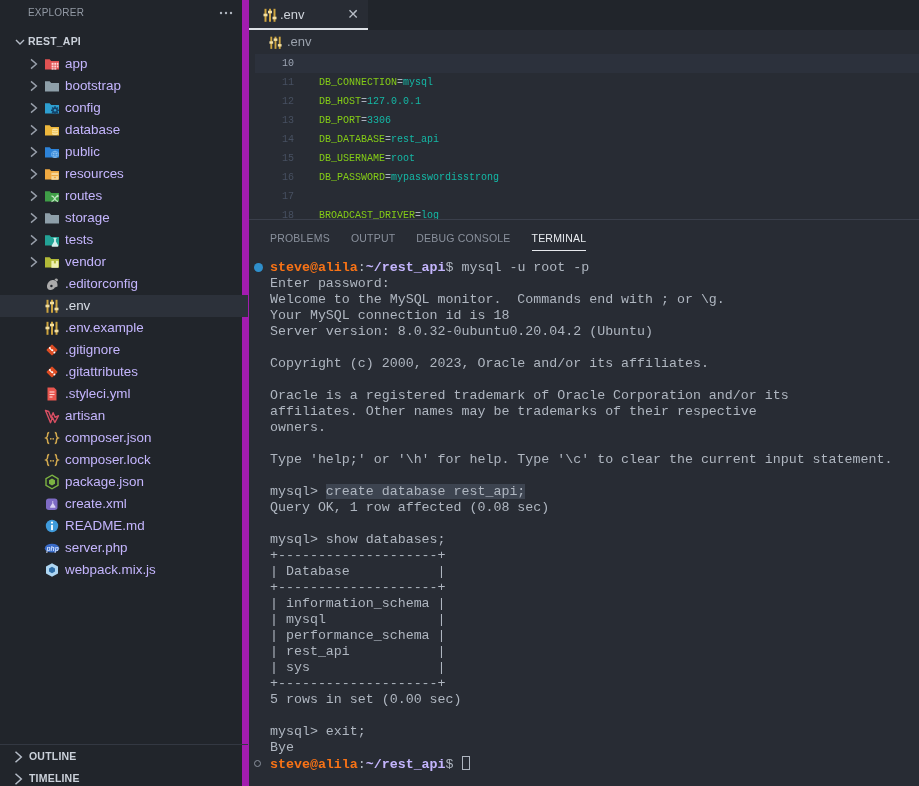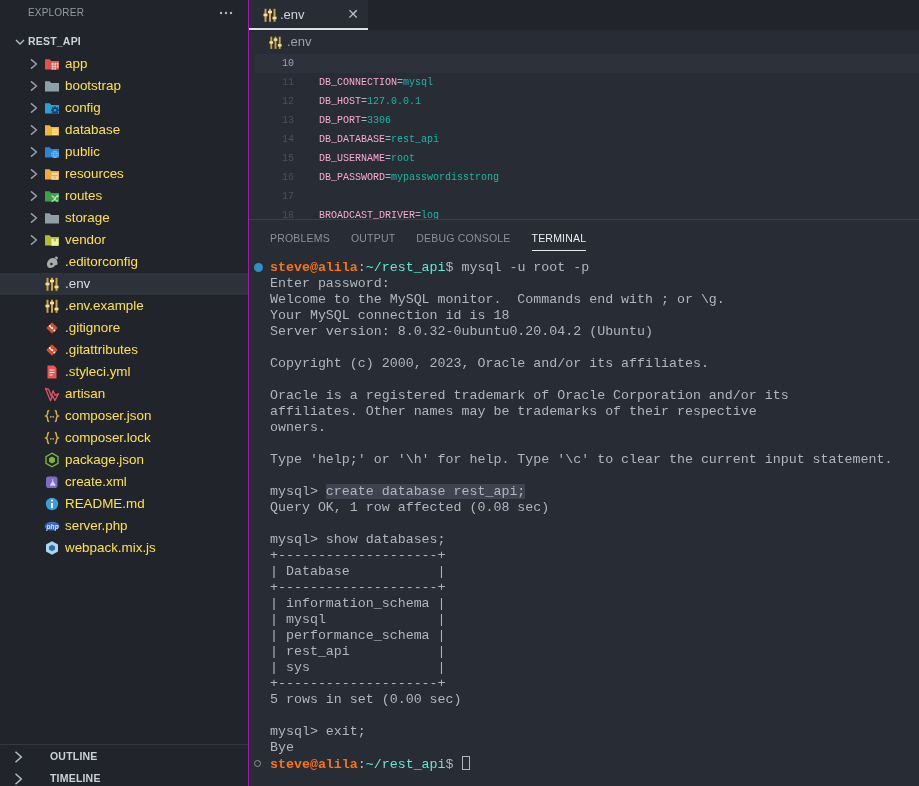--- a/index.html
+++ b/index.html
@@ -1,64 +1,64 @@
 <!DOCTYPE html>
 <html><head>
 <meta charset="utf-8">
 <style>
 * { margin:0; padding:0; box-sizing:border-box; }
 html,body { width:919px; height:786px; overflow:hidden; background:#282c34; }
 #root { position:relative; width:919px; height:786px; font-family:"Liberation Sans",sans-serif; color:#abb2bf; }
 
 
-#sidebar { position:absolute; left:0; top:0; width:249px; height:786px; background:#21252b; border-right:1px solid #a21caf; }
+#sidebar { position:absolute; left:0; top:0; width:249px; height:786px; background:#21252b; border-right:7px solid #a21caf; }
 #sb-title { position:absolute; left:28px; top:7px; font-size:10px; letter-spacing:0.2px; color:#939aa5; }
 #sb-dots { position:absolute; left:218px; top:2px; font-size:14px; color:#adb3bd; letter-spacing:1px; }
 #sb-head { position:absolute; left:0; top:31px; width:248px; height:22px; }
 .chevsvg { position:absolute; width:16px; height:16px; }
 #sb-head .lbl { position:absolute; left:28px; top:4px; font-size:10.5px; font-weight:bold; letter-spacing:0.2px; color:#cbd1da; }
 #tree { position:absolute; left:0; top:53px; width:248px; }
 .row { position:relative; width:248px; height:22px; }
 .row.sel { background:#2c313a; }
 .row .chev { position:absolute; left:26px; top:3px; width:16px; height:16px; }
 .row .ico { position:absolute; left:44px; top:3px; width:16px; height:16px; }
-.row .lbl { position:absolute; left:65px; top:3px; font-size:13.4px; color:#fde047; }
+.row .lbl { position:absolute; left:65px; top:3px; font-size:13.4px; color:#c4b5fd; }
 .row.sel .lbl { color:#d7dce4; }
 #sb-bottom { position:absolute; left:0; top:744px; width:248px; border-top:1px solid #333842; }
 .bsec { position:relative; height:22px; }
-.bsec .lbl { position:absolute; left:29px; top:5px; font-size:10.5px; font-weight:bold; letter-spacing:0.2px; color:#cbd1da;margin-left:21px; }
+.bsec .lbl { position:absolute; left:29px; top:5px; font-size:10.5px; font-weight:bold; letter-spacing:0.2px; color:#cbd1da; }
 
 
 #main { position:absolute; left:249px; top:0; width:670px; height:786px; }
 #tabbar { position:absolute; left:0; top:0; width:670px; height:30px; background:#21252b; }
 #tab1 { position:absolute; left:0; top:0; width:119px; height:30px; background:#282c34; border-bottom:2px solid #dde1e6; }
 #tab1 .ico { position:absolute; left:13px; top:7px; width:16px; height:16px; }
 #tab1 .lbl { position:absolute; left:31px; top:7px; font-size:13px; color:#ced3da; }
 #tab1 .cls { position:absolute; left:96px; top:6px; width:16px; height:16px; color:#b8bec7; font-size:14px; text-align:center; line-height:16px; }
 #breadcrumb { position:absolute; left:0; top:30px; width:670px; height:24px; background:#282c34; }
 #breadcrumb .ico { position:absolute; left:19px; top:5px; width:15px; height:15px; }
 #breadcrumb .lbl { position:absolute; left:38px; top:4px; font-size:13px; color:#9aa1ac; }
 
 
 #editor { position:absolute; left:1px; top:54px; width:670px; height:165px; background:#282c34; overflow:hidden; font-family:"Liberation Mono",monospace; font-size:10px; }
 .eline { position:relative; width:670px; height:19px; line-height:19px; white-space:pre; }
 .eline.cur { background:linear-gradient(to right,#282c34 0 5px,#2c313c 5px); }
 .eline .ln { display:inline-block; width:44px; text-align:right; color:#475061; }
 .eline.cur .ln { color:#9da5b4; }
 .eline .code { padding-left:25px; }
-.k { color:#f9a8d4; } .o { color:#abb2bf; } .v { color:#14b8a6; }
+.k { color:#84cc16; } .o { color:#abb2bf; } .v { color:#14b8a6; }
 
 
 #panel { position:absolute; left:0; top:219px; width:670px; height:505px; background:#282c34; border-top:1px solid #3a3f4b; }
 #ptabs { position:absolute; left:21px; top:0; height:33px; font-size:10.5px; letter-spacing:0.2px; color:#8a919d; }
 #ptabs span { display:inline-block; margin-right:21px; padding-top:12px; height:31px; }
 #ptabs .act { color:#eaedf1; border-bottom:1.5px solid #e7e9ed; }
 #term { position:absolute; left:0; top:33px; width:670px; height:534px; }
 #term pre { position:absolute; left:21px; top:7px; font-family:"Liberation Mono",monospace; font-size:13.3px; line-height:16px; color:#afb6c0; }
-.g { color:#f97316; font-weight:bold; } .b { color:#5eead4; font-weight:normal; }
+.g { color:#f97316; font-weight:bold; } .b { color:#c4b5fd; font-weight:bold; }
 .selbg { background:#3d4450; }
 .cursorbox { display:inline-block; width:8px; height:14px; border:1px solid #afb6c0; vertical-align:-2px; }
 #dot1 { position:absolute; left:5px; top:10px; width:9px; height:9px; border-radius:50%; background:#2f8fcb; }
 #dot2 { position:absolute; left:5px; top:507px; width:7px; height:7px; border-radius:50%; border:1px solid #8a919d; }
 </style>
 </head>
 <body>
 <div id="root">
   <div id="sidebar">
     <div id="sb-title">EXPLORER</div>
@@ -180,20 +180,31 @@
           <svg class="ico" viewBox="0 0 16 16">
             <path d="M1 3.2 h4.6 l1.6 1.8 h7.8 v8.6 h-14 z" fill="#8e9fa9"></path>
           </svg>
           <span class="lbl">storage</span>
         </div>
         <div class="row">
           <svg class="chev" viewBox="0 0 16 16">
             <path d="M5 3.4l5.4 4.6L5 12.6" fill="none" stroke="#9aa1ac" stroke-width="1.4"></path>
           </svg>
           <svg class="ico" viewBox="0 0 16 16">
+            <path d="M1 3.2 h4.6 l1.6 1.8 h7.8 v8.6 h-14 z" fill="#23a396"></path>
+            <path d="M10.1 6.2v3.2l-2.4 4.2c-.3.6 0 1.2.7 1.2h5.2c.7 0 1-.6.7-1.2L11.9 9.4V6.2" fill="#d5efec"></path>
+            <rect x="9.4" y="5.8" width="3.2" height="1" fill="#d5efec"></rect>
+          </svg>
+          <span class="lbl">tests</span>
+        </div>
+        <div class="row">
+          <svg class="chev" viewBox="0 0 16 16">
+            <path d="M5 3.4l5.4 4.6L5 12.6" fill="none" stroke="#9aa1ac" stroke-width="1.4"></path>
+          </svg>
+          <svg class="ico" viewBox="0 0 16 16">
             <path d="M1 3.2 h4.6 l1.6 1.8 h7.8 v8.6 h-14 z" fill="#b2ba38"></path>
             <rect x="7.4" y="6.8" width="7" height="7" fill="#eef0b4"></rect>
             <rect x="9.9" y="6.8" width="2" height="2.6" fill="#b2ba38"></rect>
           </svg>
           <span class="lbl">vendor</span>
         </div>
         <div class="row">
           <svg class="ico" viewBox="0 0 16 16">
             <path d="M13.5 10.5c.5-4-1.5-7-5-6.5-2.8.4-5 2.5-5.5 5.5-.4 2.6 1 4.5 3.5 4.5 2 0 3.6-1 4.3-2.5" fill="#ababab"></path>
             <circle cx="7.4" cy="10" r="1.2" fill="#21252b"></circle>

